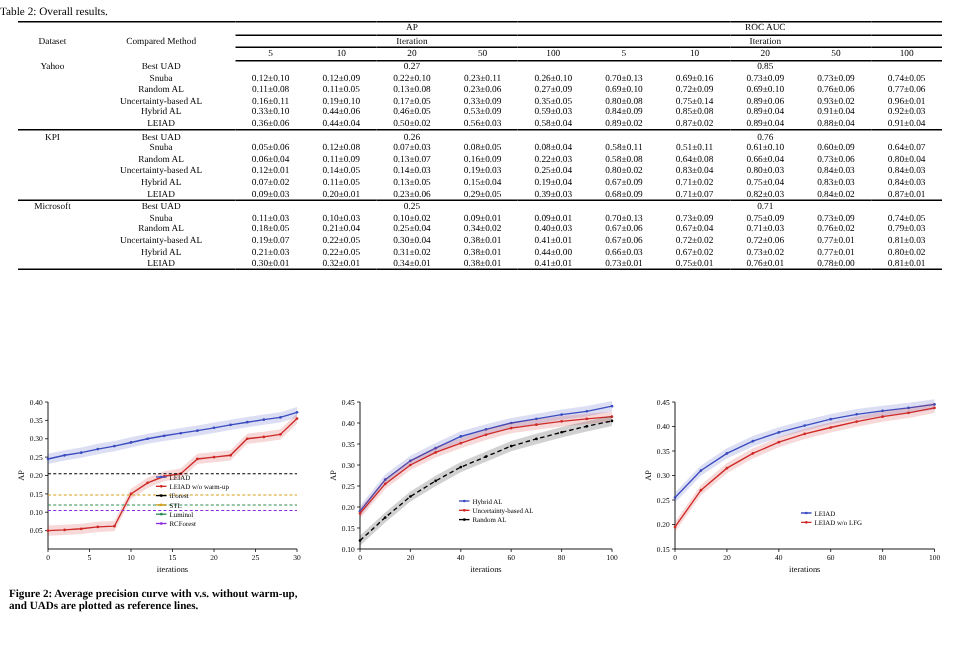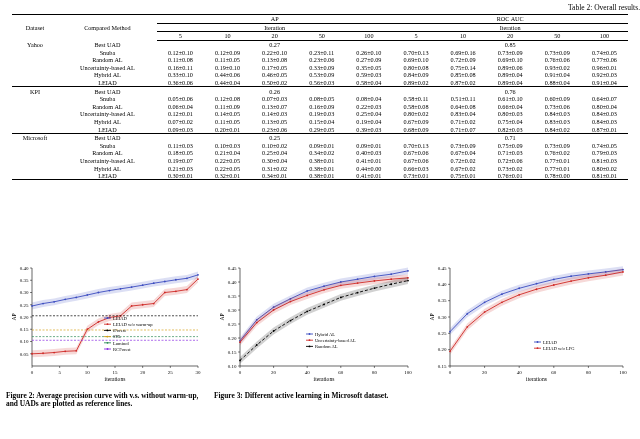--- a/index.html
+++ b/index.html
@@ -1,20 +1,20 @@
 <!DOCTYPE html>
 <html><head>
 <meta charset="utf-8">
 <style>
   html,body{margin:0;padding:0;}
   body{width:640px;height:439px;background:#ffffff;font-family:"Liberation Serif",serif;color:#000;}
   .page{position:relative;width:640px;height:439px;overflow:hidden;}
 
   
-  .tbl-title{text-align:right;font-size:7.5px;font-family:"Liberation Serif",serif;margin-top:3px;}
+  .tbl-title{text-align:left;font-size:7.5px;font-family:"Liberation Serif",serif;margin-top:3px;}
   table.main{border-collapse:collapse;width:616px;margin:2px auto 0 auto;font-size:6.2px;font-family:"Liberation Serif",serif;}
   table.main td,table.main th{padding:0.3px 1px;font-weight:normal;text-align:center;white-space:nowrap;}
   .rule-top td{border-top:0.8px solid #000;}
   .rule-bot td{border-bottom:0.8px solid #000;}
   .hdr-rule td{border-bottom:0.5px solid #000;}
   .lcell{text-align:left;padding-left:2px;}
   .bold{font-weight:bold;}
   .grp-sep td{border-bottom:0.4px solid #000;}
   .sub-rule{border-bottom:0.5px solid #000;}
 
@@ -494,21 +494,20 @@
             <circle cx="95.5" cy="72" r="0.9" fill="#3b4cc0"></circle>
             <text x="101" y="73.8" font-size="4.6" font-family="Liberation Serif, serif">Hybrid AL</text>
             <line x1="92" y1="78.2" x2="99" y2="78.2" stroke="#cf2a27" stroke-width="0.9"></line>
             <circle cx="95.5" cy="78.2" r="0.9" fill="#cf2a27"></circle>
             <text x="101" y="80" font-size="4.6" font-family="Liberation Serif, serif">Uncertainty-based AL</text>
             <line x1="92" y1="84.4" x2="99" y2="84.4" stroke="#000000" stroke-width="0.9"></line>
             <circle cx="95.5" cy="84.4" r="0.9" fill="#000000"></circle>
             <text x="101" y="86.2" font-size="4.6" font-family="Liberation Serif, serif">Random AL</text>
           </g>
       </svg>
-      <div class="cap"><b>Figure 3: Different active learning in Microsoft dataset.</b></div>
     </div>
 
     <div class="fig fig3">
       <svg width="205" height="128" viewBox="0 0 205 128">
         <g id="fig4-g">
             <line x1="26" y1="104" x2="199" y2="104" stroke="#000" stroke-width="0.6"></line>
             <line x1="26" y1="6" x2="26" y2="104" stroke="#000" stroke-width="0.6"></line>
             <line x1="26" y1="104" x2="26" y2="106" stroke="#000" stroke-width="0.5"></line>
             <text x="26" y="111.5" text-anchor="middle" font-size="5" font-family="Liberation Serif, serif">0</text>
             <line x1="60.6" y1="104" x2="60.6" y2="106" stroke="#000" stroke-width="0.5"></line>

